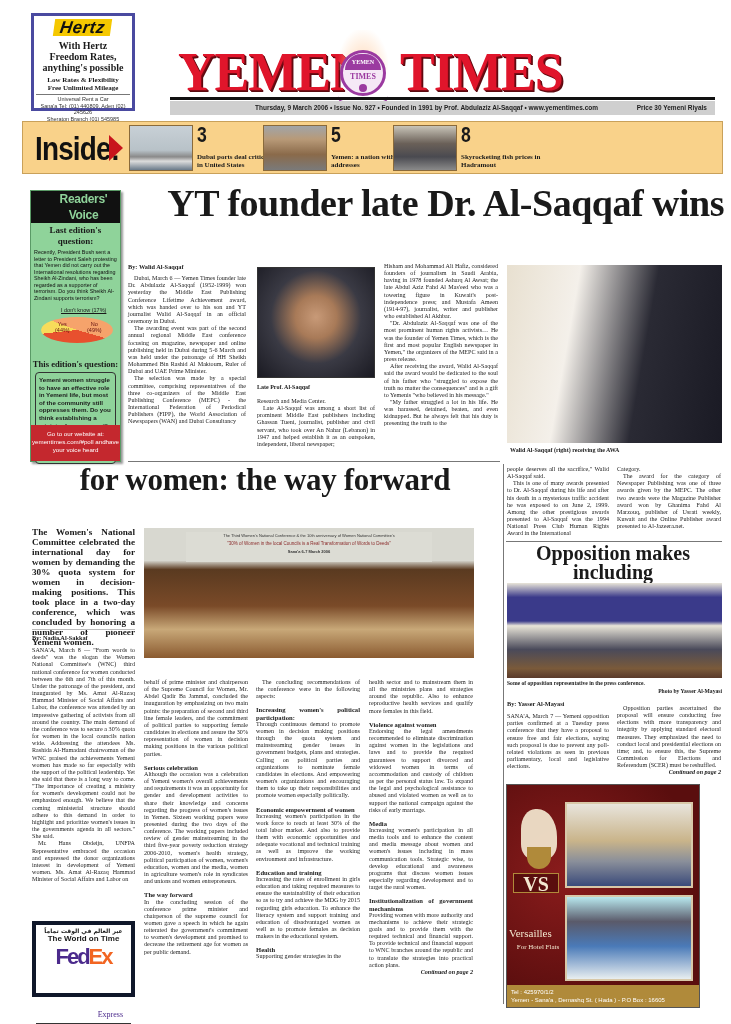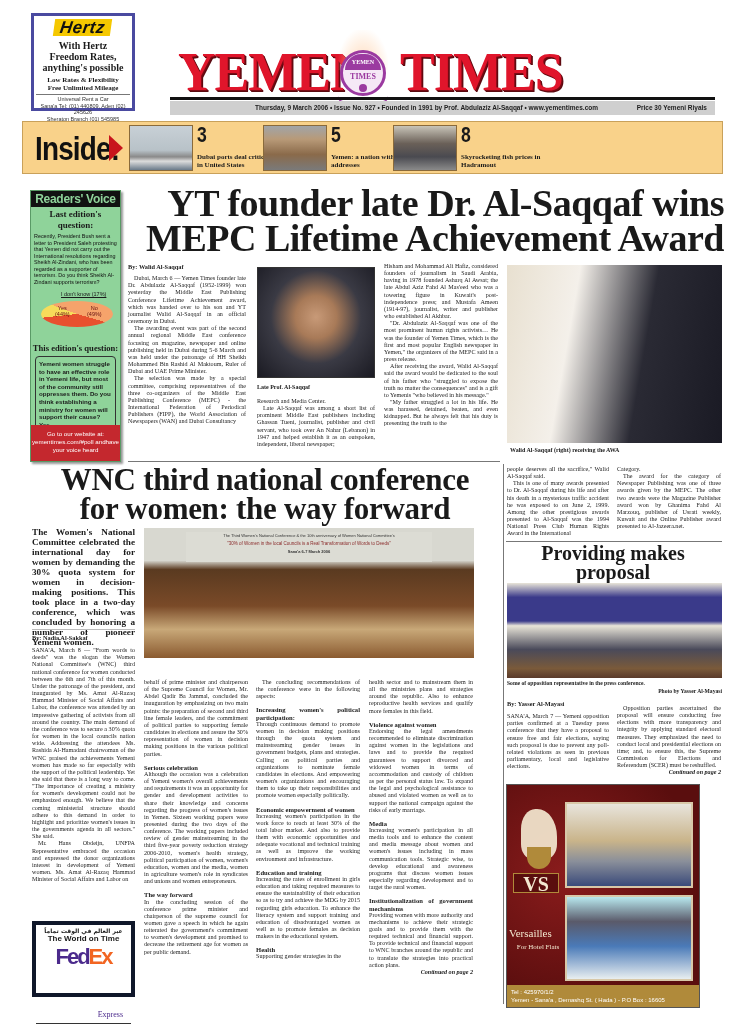--- a/index.html
+++ b/index.html
@@ -32,21 +32,21 @@
   .inside-bar { left: 22px; top: 121px; width: 701px; height: 53px; background: #f9d28a; border: 1px solid #c9a15a; }
   .inside-label { position: absolute; left: 12px; top: 6px; font-family: "Liberation Sans", sans-serif; font-weight: bold; font-size: 34px; line-height: 40px; letter-spacing: -1px; transform: scaleX(0.82); transform-origin: left; color: #111; }
   .inside-arrow { position: absolute; left: 86px; top: 13px; width: 0; height: 0; border-top: 13px solid transparent; border-bottom: 13px solid transparent; border-left: 14px solid #c8141c; }
   .teaser { position: absolute; top: 3px; height: 46px; }
   .teaser-img { position: absolute; left: 0; top: 0; width: 64px; height: 46px; border: 1px solid #8a6a3a; }
   .teaser-num { position: absolute; left: 68px; top: -2px; font-family: "Liberation Sans", sans-serif; font-weight: bold; font-size: 22px; line-height: 24px; transform: scaleX(0.8); transform-origin: left; }
   .teaser-text { position: absolute; left: 68px; top: 28px; width: 80px; font-weight: bold; font-size: 7px; line-height: 8px; }
 
   
   .readers { left: 30px; top: 190px; width: 91px; height: 272px; background: #8fd39a; border: 1px solid #5a9a66; box-shadow: 2px 2px 2px #999; }
-  .readers-title { background: #111; color: #8fd39a; font-family: "Liberation Sans", sans-serif; font-weight: bold; font-size: 12px; line-height: 16px; text-align: center; letter-spacing: -0.3px; }
+  .readers-title { background: #111; color: #8fd39a; font-family: "Liberation Sans", sans-serif; font-weight: bold; font-size: 12px; line-height: 16px; text-align: center; letter-spacing: -0.3px; padding-left: 16px; }
   .readers-h { font-weight: bold; font-size: 9px; line-height: 11px; text-align: center; margin-top: 2px; }
   .readers-q { font-family: "Liberation Sans", sans-serif; font-size: 5.4px; line-height: 6.5px; padding: 2px 3px; color: #111; }
   .poll { position: relative; height: 52px; margin: 2px 4px; }
   .poll-label-dk { position: absolute; left: 26px; top: 2px; font-family: "Liberation Sans", sans-serif; font-size: 5.5px; text-decoration: underline; }
   .pie { position: absolute; left: 6px; top: 12px; width: 72px; height: 26px; border-radius: 50%; background: conic-gradient(from -70deg, #f6a36b 0 176deg, #e8502e 176deg 334deg, #f7dc5a 334deg 360deg); }
   .pie-depth { position: absolute; left: 6px; top: 22px; width: 72px; height: 26px; border-radius: 50%; background: #c8502a; z-index: -1; }
   .pie-yes { position: absolute; left: 20px; top: 16px; font-family: "Liberation Sans", sans-serif; font-size: 5.5px; line-height: 6px; text-align: center; color: #611; }
   .pie-no { position: absolute; left: 52px; top: 16px; font-family: "Liberation Sans", sans-serif; font-size: 5.5px; line-height: 6px; text-align: center; color: #611; }
   .this-q-box { margin: 2px 4px; border: 1px solid #333; border-radius: 4px; padding: 3px; font-family: "Liberation Sans", sans-serif; font-weight: bold; font-size: 6.2px; line-height: 7.6px; background: #8fd39a; }
   .readers-cta { position: absolute; bottom: 0; left: 0; right: 0; height: 36px; background: #c4282e; color: #fff; font-family: "Liberation Sans", sans-serif; font-size: 6.2px; line-height: 8px; text-align: center; padding-top: 5px; }
@@ -174,21 +174,20 @@
     <div>Yemeni women struggle to have an effective role in Yemeni life, but most of the community still oppresses them. Do you think establishing a ministry for women will support their cause?</div>
     <div>Yes</div>
     <div>No</div>
     <div>I don't know</div>
   </div>
   <div class="readers-cta">Go to our website at: yementimes.com/#poll andhave your voice heard</div>
 </div>
 
 <div class="abs hl1">
   <div>YT founder late Dr. Al-Saqqaf wins</div>
-  <div>MEPC Lifetime Achievement Award</div>
 </div>
 
 <div class="abs body-text" style="left:128px; top:263px; width:118px;">
   <div class="byline" style="margin-bottom:5px;">By: Walid Al-Saqqaf</div>
   <p>Dubai, March 6 — Yemen Times founder late Dr. Abdulaziz Al-Saqqaf (1952-1999) won yesterday the Middle East Publishing Conference Lifetime Achievement award, which was handed over to his son and YT journalist Walid Al-Saqqaf in an official ceremony in Dubai.</p>
   <p>The awarding event was part of the second annual regional Middle East conference focusing on magazine, newspaper and online publishing held in Dubai during 5-6 March and was held under the patronage of HH Sheikh Mohammed Bin Rashid Al Maktoum, Ruler of Dubai and UAE Prime Minister.</p>
   <p>The selection was made by a special committee, comprising representatives of the three co-organizers of the Middle East Publishing Conference (MEPC) - the International Federation of Periodical Publishers (FIPP), the World Association of Newspapers (WAN) and Dubai Consultancy</p>
 </div>
 
 <div class="abs photo" style="left:257px; top:267px; width:118px; height:111px; border:1px solid #333; background: radial-gradient(ellipse at 50% 45%, #c89a78 0%, #a87a58 25%, #3a3a44 55%, #1a1a22 100%);"></div>
@@ -216,21 +215,20 @@
 </div>
 <div class="abs body-text" style="left:617px; top:466px; width:104px;">
   <p style="text-indent:0;">Category.</p>
   <p>The award for the category of Newspaper Publishing was one of three awards given by the MEPC. The other two awards were the Magazine Publisher award won by Ghanima Fahd Al Marzouq, publisher of Usrati weekly, Kuwait and the Online Publisher award presented to Al-Jazeera.net.</p>
 </div>
 
 <div class="abs divider" style="left:506px; top:541px; width:216px;"></div>
 <div class="abs" style="left:503px; top:464px; width:1px; height:540px; background:#777;"></div>
 
 <div class="abs hl2">
-  <div>WNC third national conference</div>
   <div>for women: the way forward</div>
 </div>
 
 <div class="abs deck">The Women's National Committee celebrated the international day for women by demanding the 30% quota system for women in decision-making positions. This took place in a two-day conference, which was concluded by honoring a number of pioneer Yemeni women.</div>
 <div class="abs divider" style="left:32px; top:629px; width:103px; background:#bbb;"></div>
 
 <div class="abs photo" style="left:144px; top:528px; width:330px; height:130px; background: linear-gradient(180deg, #d8d8d0 0%, #d8d8d0 25%, #5a3a20 32%, #7a4a28 60%, #c8a878 78%, #8a5a30 100%);">
   <div style="position:absolute; left:42px; top:4px; width:246px; height:30px; background:#dcdcd4; font-family:'Liberation Sans', sans-serif; font-size:4px; color:#333; text-align:center; line-height:8px;">
     <div>The Third Women's National Conference &amp; the 10th anniversary of Women National Committee's</div>
     <div style="color:#8a2a2a; font-size:4.5px;">"30% of Women in the local Councils is a   Real Transformation of Words to Deeds"</div>
@@ -269,21 +267,21 @@
   <div class="sub">Violence against women</div>
   <p style="text-indent:0;">Endorsing the legal amendments recommended to eliminate discrimination against women in the legislations and laws and to provide the required guarantees to support divorced and widowed women in terms of accommodation and custody of children as per the personal status law. To expand the legal and psychological assistance to abused and violated women as well as to support the national campaign against the risks of early marriage.</p>
   <div class="sub">Media</div>
   <p style="text-indent:0;">Increasing women's participation in all media tools and to enhance the content and media message about women and women's issues including in mass communication tools. Strategic wise, to develop educational and awareness programs that discuss women issues especially regarding development and to target the rural women.</p>
   <div class="sub">Institutionalization of government mechanisms</div>
   <p style="text-indent:0;">Providing women with more authority and mechanisms to achieve their strategic goals and to provide them with the required technical and financial support. To provide technical and financial support to WNC branches around the republic and to translate the strategies into practical action plans.</p>
   <div style="text-align:right; font-weight:bold; font-style:italic;">Continued on page 2</div>
 </div>
 
 <div class="abs hl3">
-  <div>Providing makes proposal</div>
+  <div>Opposition makes including</div>
   <div>to ensure fair polls</div>
 </div>
 
 <div class="abs photo" style="left:507px; top:583px; width:215px; height:95px; background: linear-gradient(180deg, #e8e4d8 0%, #3a3a8a 15%, #3a3a8a 40%, #e8e4d8 45%, #4a4a5a 70%, #7a5a3a 90%, #5a3a2a 100%);"></div>
 <div class="abs caption" style="left:507px; top:680px; width:215px; font-size:5.6px;">Some of opposition representative in the press conference.</div>
 <div class="abs caption" style="left:507px; top:688px; width:215px; text-align:right; font-size:5.6px;">Photo by Yasser Al-Mayasi</div>
 
 <div class="abs body-text" style="left:507px; top:700px; width:102px;">
   <div class="byline" style="margin-bottom:6px;">By: Yasser Al-Mayasi</div>
   <p style="text-indent:0;">SANA'A, March 7 — Yemeni opposition parties confirmed at a Tuesday press conference that they have a proposal to ensure free and fair elections, saying such proposal is due to prevent any poll-related violations as seen in previous parliamentary, local and legislative elections.</p>

